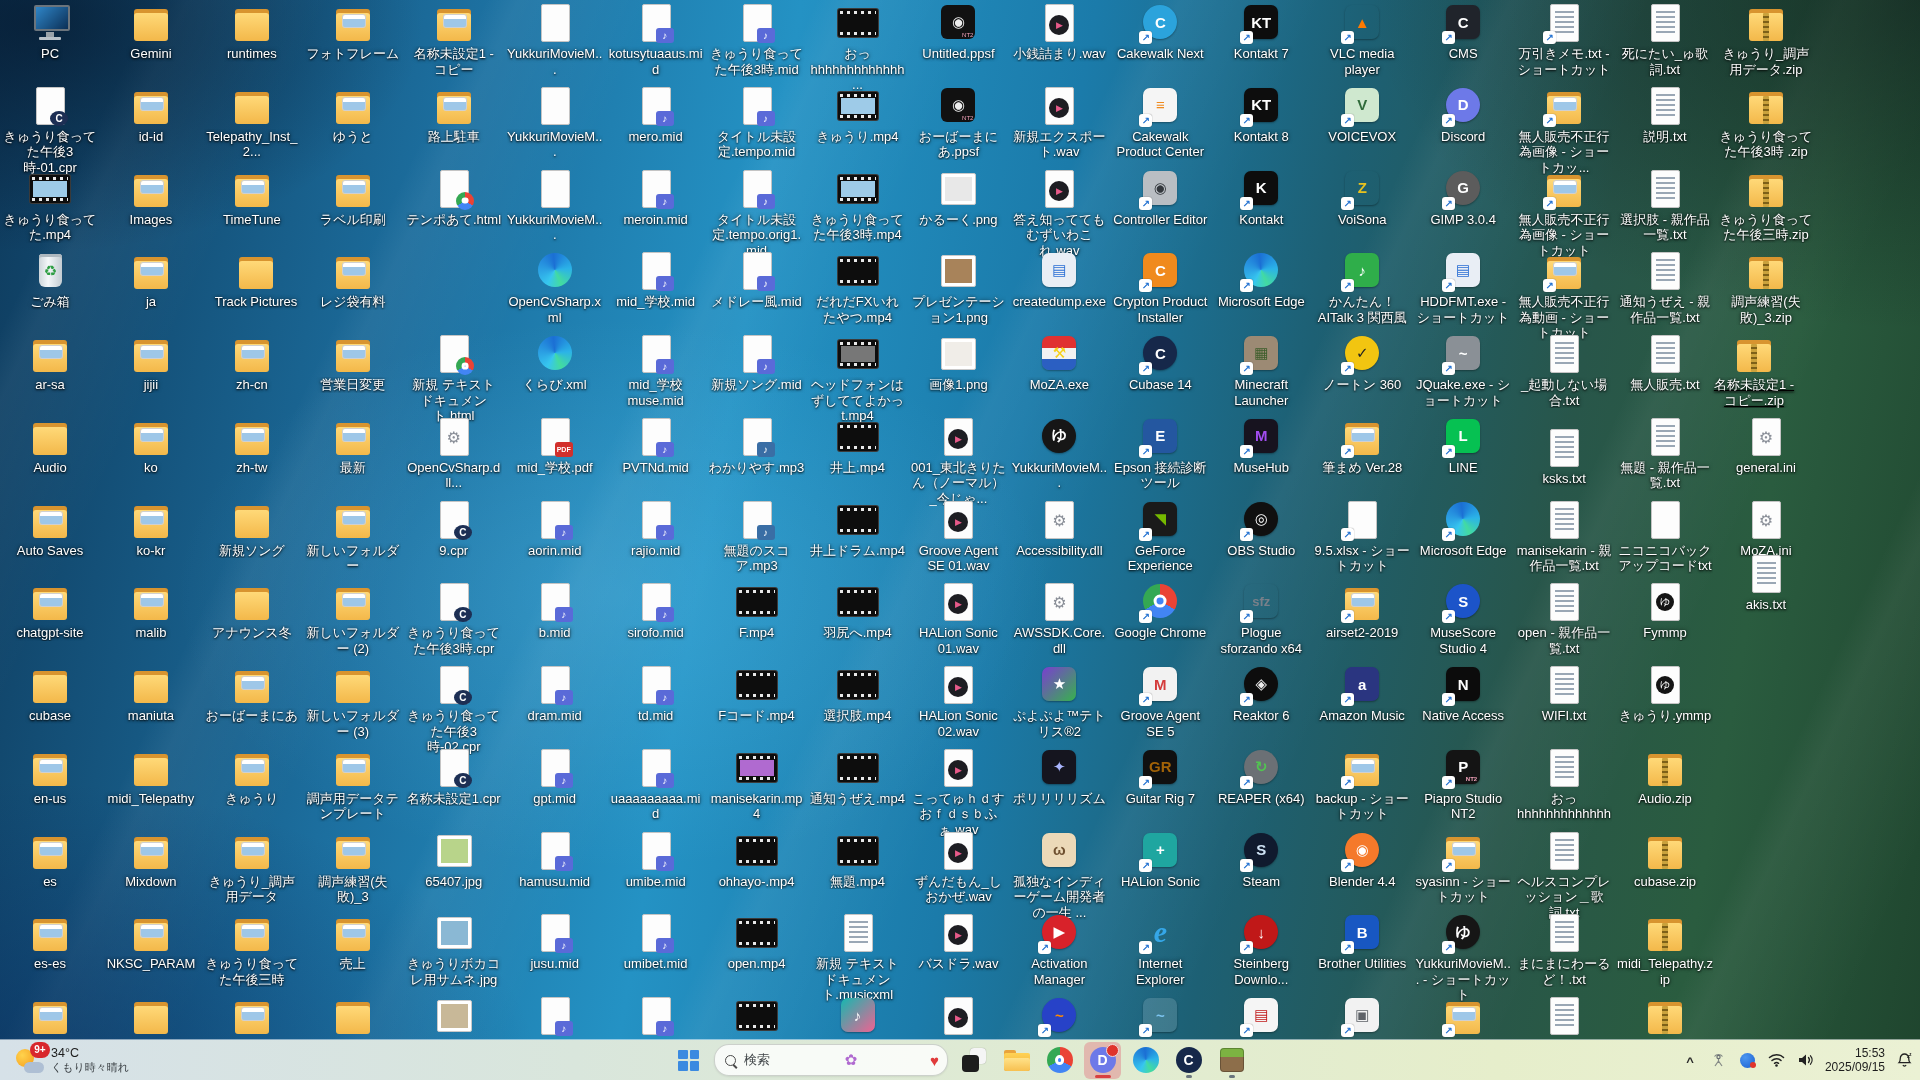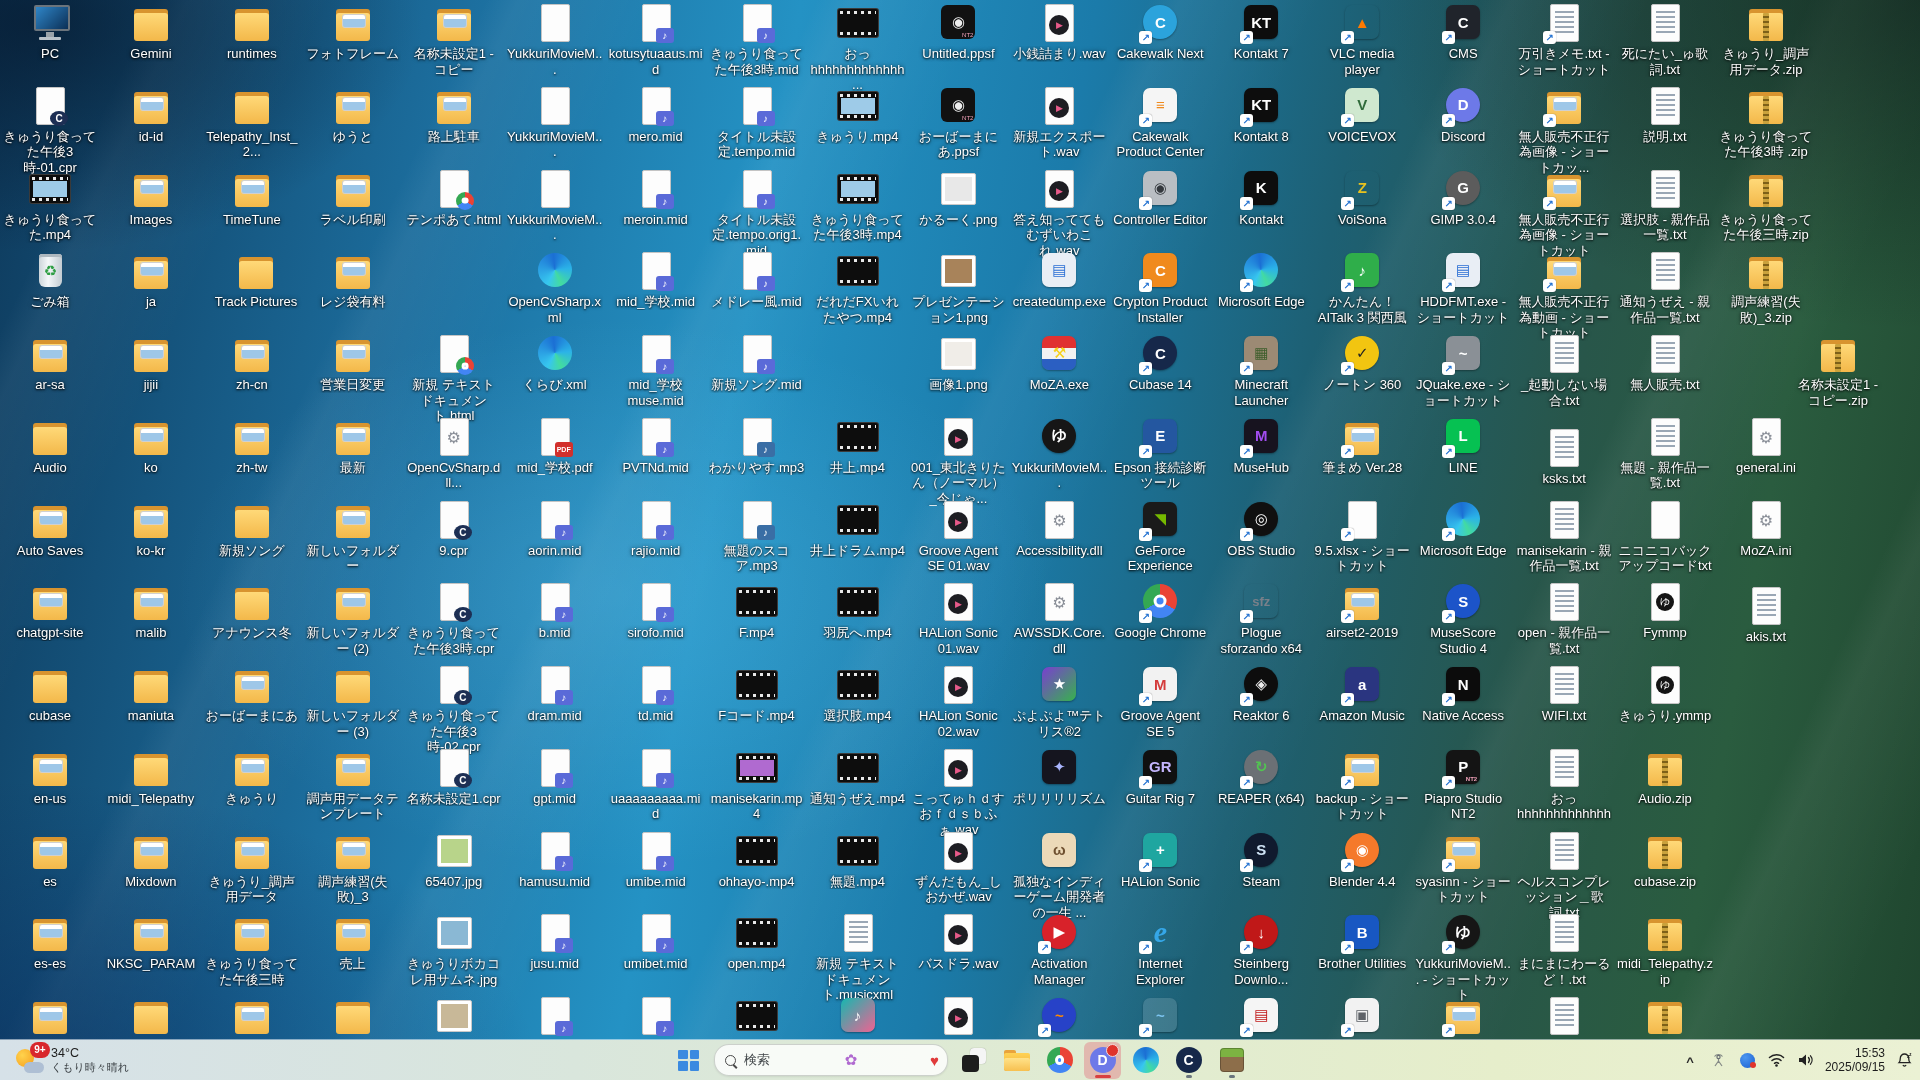--- a/index.html
+++ b/index.html
@@ -886,20 +886,28 @@
         </div>
       </div>
       <div class="lbl">きゅうり食ってた午後3時.mp4</div>
     </div>
     <div class="di" aria-label="だれだFXいれたやつ.mp4" style="left: 809.52px; top: 250.25px;">
       <div class="ico">
         <div class="film"></div>
       </div>
       <div class="lbl">だれだFXいれたやつ.mp4</div>
     </div>
+    <div class="di" aria-label="ヘッドフォンはずしててよかっt.mp4" style="left: 809.52px; top: 333px;">
+      <div class="ico">
+        <div class="film">
+          <div class="fthumb" style="background:#777"></div>
+        </div>
+      </div>
+      <div class="lbl">ヘッドフォンはずしててよかっt.mp4</div>
+    </div>
     <div class="di" aria-label="井上.mp4" style="left: 809.52px; top: 415.75px;">
       <div class="ico">
         <div class="film"></div>
       </div>
       <div class="lbl">井上.mp4</div>
     </div>
     <div class="di" aria-label="井上ドラム.mp4" style="left: 809.52px; top: 498.5px;">
       <div class="ico">
         <div class="film"></div>
       </div>
@@ -1180,21 +1188,21 @@
     </div>
     <div class="di" aria-label="Groove Agent SE 5" style="left: 1112.34px; top: 664px;">
       <div class="ico">
         <div class="tile" style="position:absolute;left:7px;top:3px;width:34px;height:34px;display:flex;align-items:center;justify-content:center;font-weight:700;background:#f2f2f2;color:#d43b3b;border-radius:7px;font-size:15px">M</div>
         <div class="sc">↗</div>
       </div>
       <div class="lbl">Groove Agent SE 5</div>
     </div>
     <div class="di" aria-label="Guitar Rig 7" style="left: 1112.34px; top: 746.75px;">
       <div class="ico">
-        <div class="tile" style="position:absolute;left:7px;top:3px;width:34px;height:34px;display:flex;align-items:center;justify-content:center;font-weight:700;background:#101010;color:#c4b5fd;border-radius:7px;font-size:15px">GR</div>
+        <div class="tile" style="position:absolute;left:7px;top:3px;width:34px;height:34px;display:flex;align-items:center;justify-content:center;font-weight:700;background:#101010;color:#a16207;border-radius:7px;font-size:15px">GR</div>
         <div class="sc">↗</div>
       </div>
       <div class="lbl">Guitar Rig 7</div>
     </div>
     <div class="di" aria-label="HALion Sonic" style="left: 1112.34px; top: 829.5px;">
       <div class="ico">
         <div class="tile" style="position:absolute;left:7px;top:3px;width:34px;height:34px;display:flex;align-items:center;justify-content:center;font-weight:700;background:#1fa6a0;color:#fff;border-radius:7px;font-size:15px">+</div>
         <div class="sc">↗</div>
       </div>
       <div class="lbl">HALion Sonic</div>
@@ -1733,21 +1741,21 @@
       <div class="lbl">きゅうり食ってた午後三時.zip</div>
     </div>
     <div class="di" aria-label="調声練習(失敗)_3.zip" style="left: 1717.98px; top: 250.25px;">
       <div class="ico">
         <div class="fback"></div>
         <div class="fbody"></div>
         <div class="fzip"></div>
       </div>
       <div class="lbl">調声練習(失敗)_3.zip</div>
     </div>
-    <div class="di" aria-label="名称未設定1 - コピー.zip" style="left: 1790px; top: 333px;">
+    <div class="di" aria-label="名称未設定1 - コピー.zip" style="left: 1706px; top: 333px; text-decoration: underline;">
       <div class="ico">
         <div class="fback"></div>
         <div class="fbody"></div>
         <div class="fzip"></div>
       </div>
       <div class="lbl">名称未設定1 - コピー.zip</div>
     </div>
     <div class="di" aria-label="general.ini" style="left: 1717.98px; top: 415.75px;">
       <div class="ico">
         <div class="page"></div>
@@ -1755,21 +1763,21 @@
       </div>
       <div class="lbl">general.ini</div>
     </div>
     <div class="di" aria-label="MoZA.ini" style="left: 1717.98px; top: 498.5px;">
       <div class="ico">
         <div class="page"></div>
         <div class="gear">⚙</div>
       </div>
       <div class="lbl">MoZA.ini</div>
     </div>
-    <div class="di" aria-label="akis.txt" style="left: 1717.98px; top: 585px; text-align: center;">
+    <div class="di" aria-label="akis.txt" style="left: 1717.98px; top: 553px; text-align: center;">
       <div class="ico">
         <div class="page">
           <div class="plines"></div>
         </div>
       </div>
       <div class="lbl">akis.txt</div>
     </div>
   </div>
 
 <div id="taskbar">

